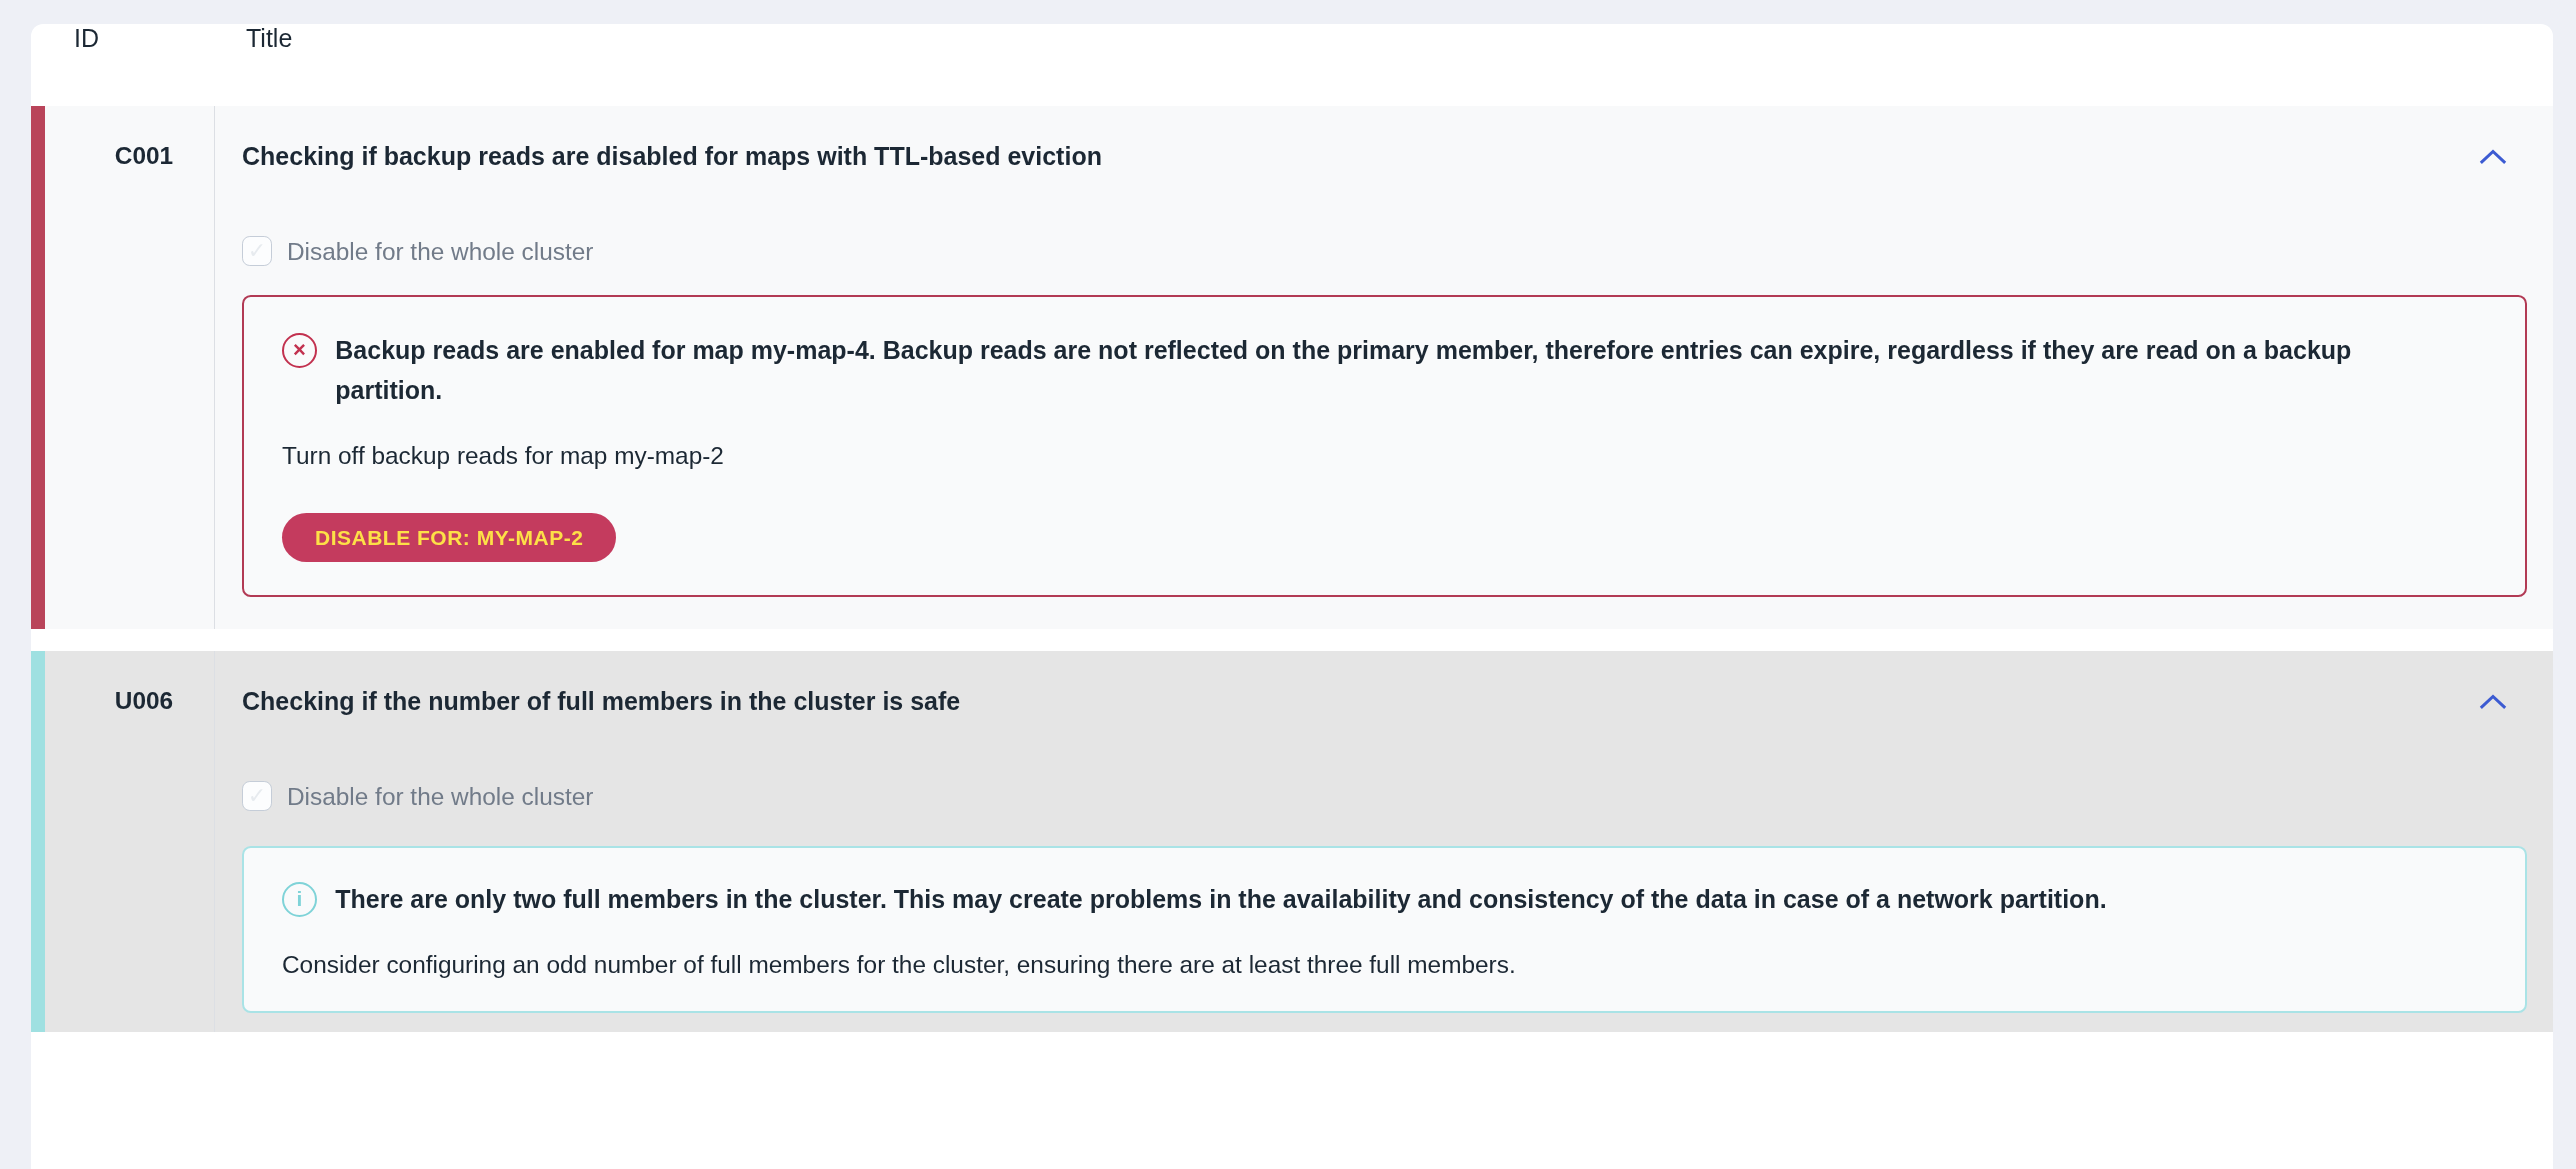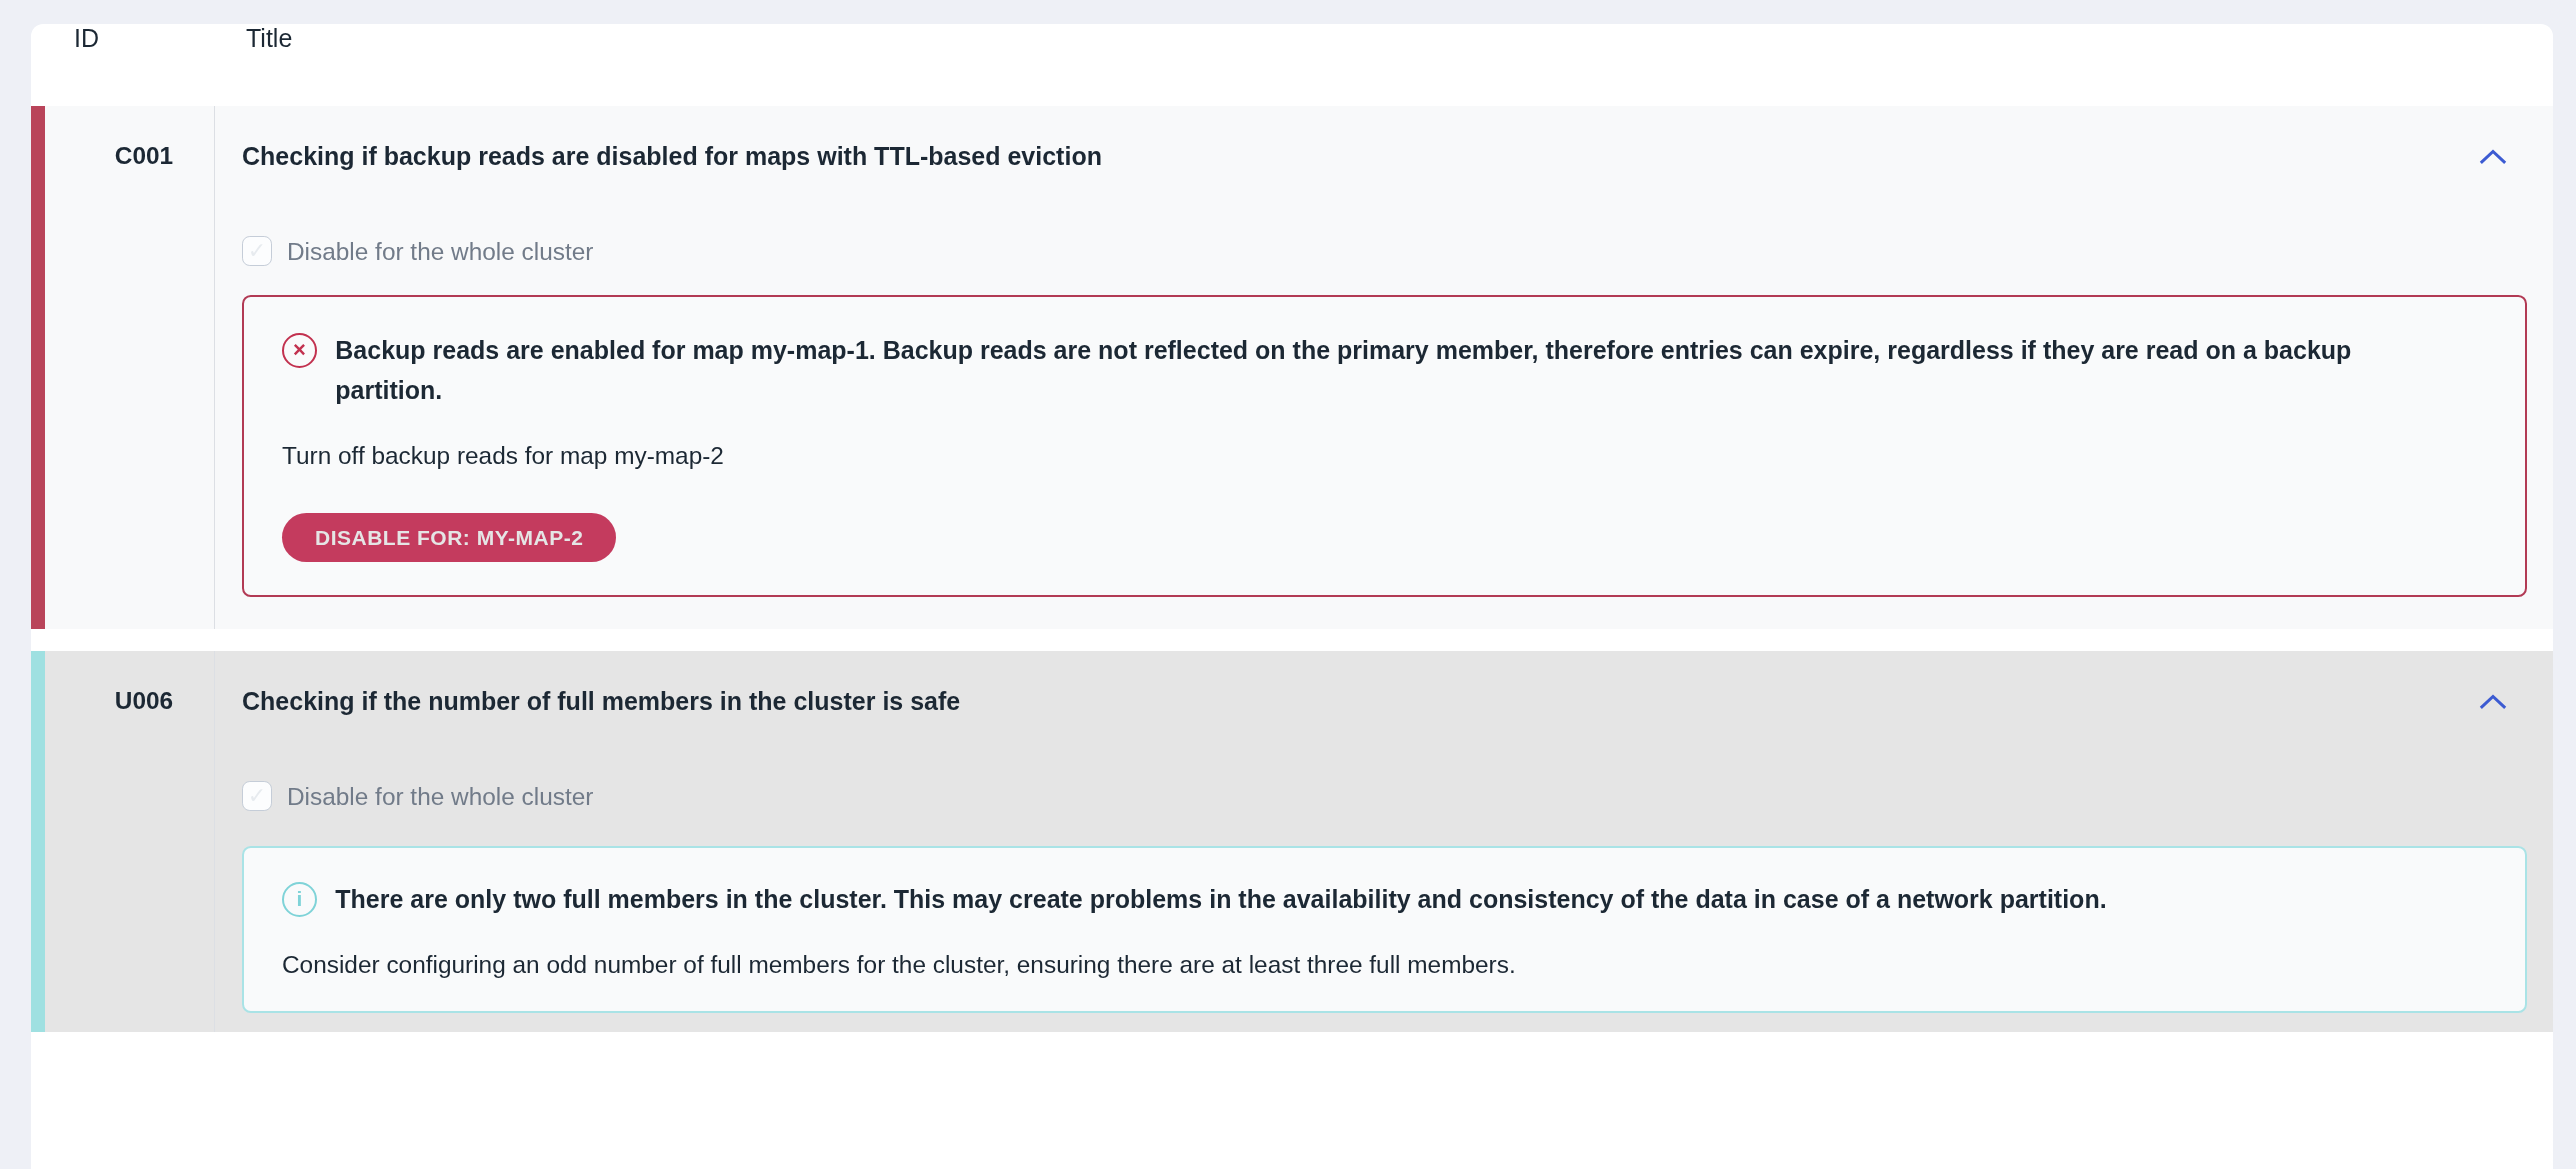--- a/index.html
+++ b/index.html
@@ -123,24 +123,24 @@
       </div>
       <div class="checkbox-line" style="color: rgb(113, 123, 137);">
         <span class="checkbox">
             <span>✓</span>
           </span>
         <span>Disable for the whole cluster</span>
       </div>
       <div class="alert alert-error" style="border-color: rgb(178, 58, 84);">
         <div class="alert-head">
           <span class="alert-icon" style="color: rgb(194, 49, 79);">×</span>
-          <span class="alert-msg" style="color: rgb(28, 40, 52);">Backup reads are enabled for map my-map-1. Backup reads are not reflected on the primary member, therefore entries can expire, regardless if they are read on a backup partition.</span>
+          <span class="alert-msg" style="color: rgb(28, 40, 52);">Backup reads are enabled for map my-map-4. Backup reads are not reflected on the primary member, therefore entries can expire, regardless if they are read on a backup partition.</span>
         </div>
         <div class="alert-suggestion" style="color: rgb(28, 40, 52);">Turn off backup reads for map my-map-2</div>
-        <button class="action-btn" style="background: rgb(196, 59, 94); color: #e5e5e5;">DISABLE FOR: MY-MAP-2</button>
+        <button class="action-btn" style="background: rgb(196, 59, 94); color: #fde047;">DISABLE FOR: MY-MAP-2</button>
       </div>
     </div>
   </div>
 
 
   <div class="row row-u006 expanded" style="background: #e5e5e5;">
     <div class="sev-bar" style="background: rgb(159, 224, 225);"></div>
     <div class="id-cell" style="color: rgb(28, 40, 52);">U006</div>
     <div class="content">
       <div class="title-line">

